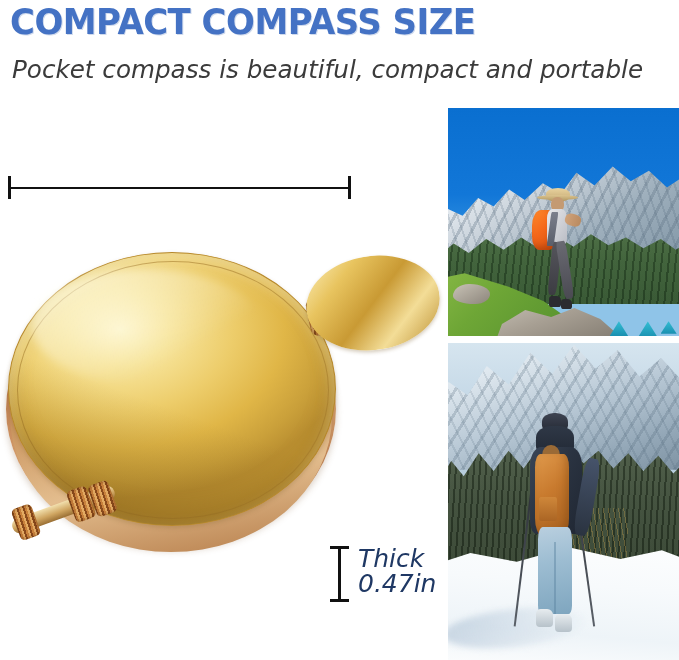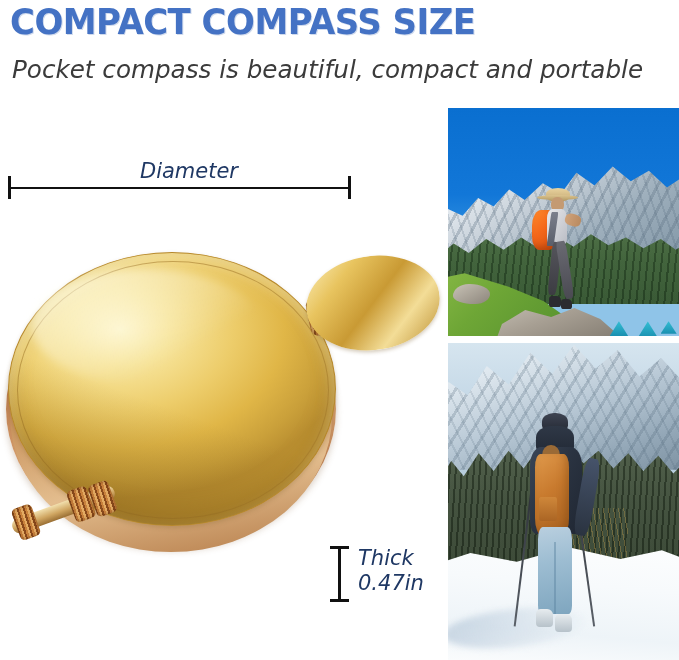--- a/index.html
+++ b/index.html
@@ -406,21 +406,21 @@
   }
   .dim-v-cap {
     position:absolute; left:0; width:19px; height:3px; background:#111;
   }
   .dim-v-cap.top { top:0; }
   .dim-v-cap.bottom { bottom:0; }
   .dim-v-label {
     position:absolute; left:28px; top:0px;
     font-family:"DejaVu Sans", sans-serif;
     font-style:italic;
-    font-size:21px;
+    font-size:25px;
     line-height:25px;
     color:#1F3864;
     white-space:nowrap;
   }
 </style>
 </head>
 <body>
 
 <div class="headline">COMPACT COMPASS SIZE</div>
 <div class="subtitle">Pocket compass is beautiful, compact and portable</div>
@@ -446,21 +446,20 @@
       <div class="ring"></div>
     </div>
   </div>
 </div>
 
 <div class="dim-h">
   <div class="dim-h-line"></div>
   <div class="dim-h-cap left"></div>
   <div class="dim-h-cap right"></div>
   <div class="dim-h-label">
-    <div>Diameter</div>
   </div>
 </div>
 
 <div class="dim-v">
   <div class="dim-v-line"></div>
   <div class="dim-v-cap top"></div>
   <div class="dim-v-cap bottom"></div>
 </div>
 <div class="dim-v-label" style="position:absolute; left:358px; top:546px;">
   <div>Thick</div>

